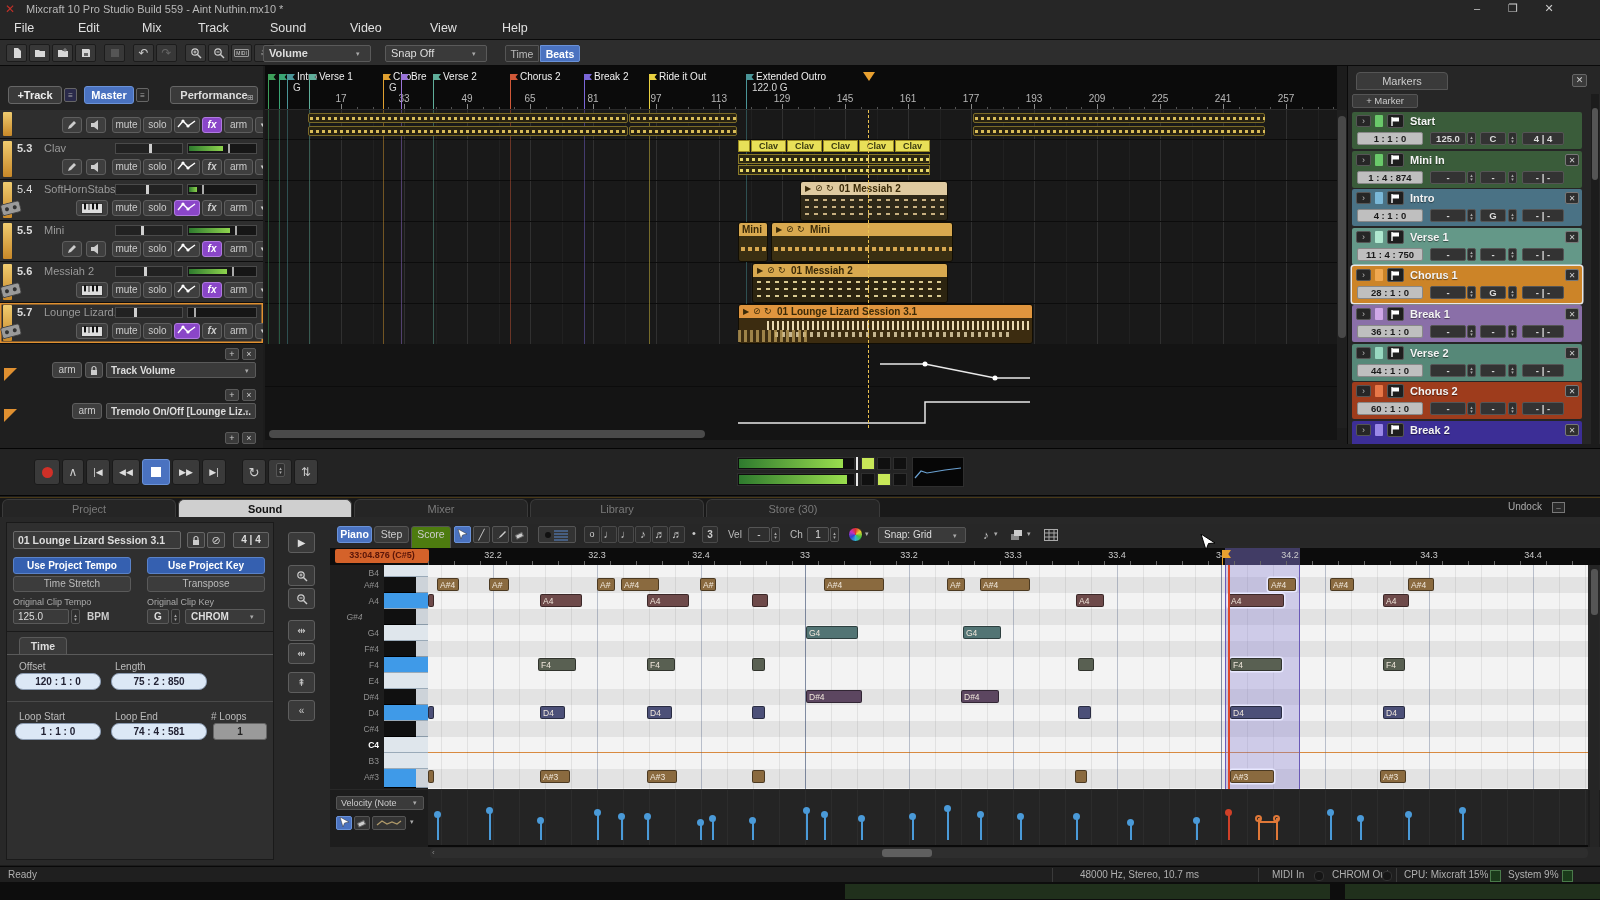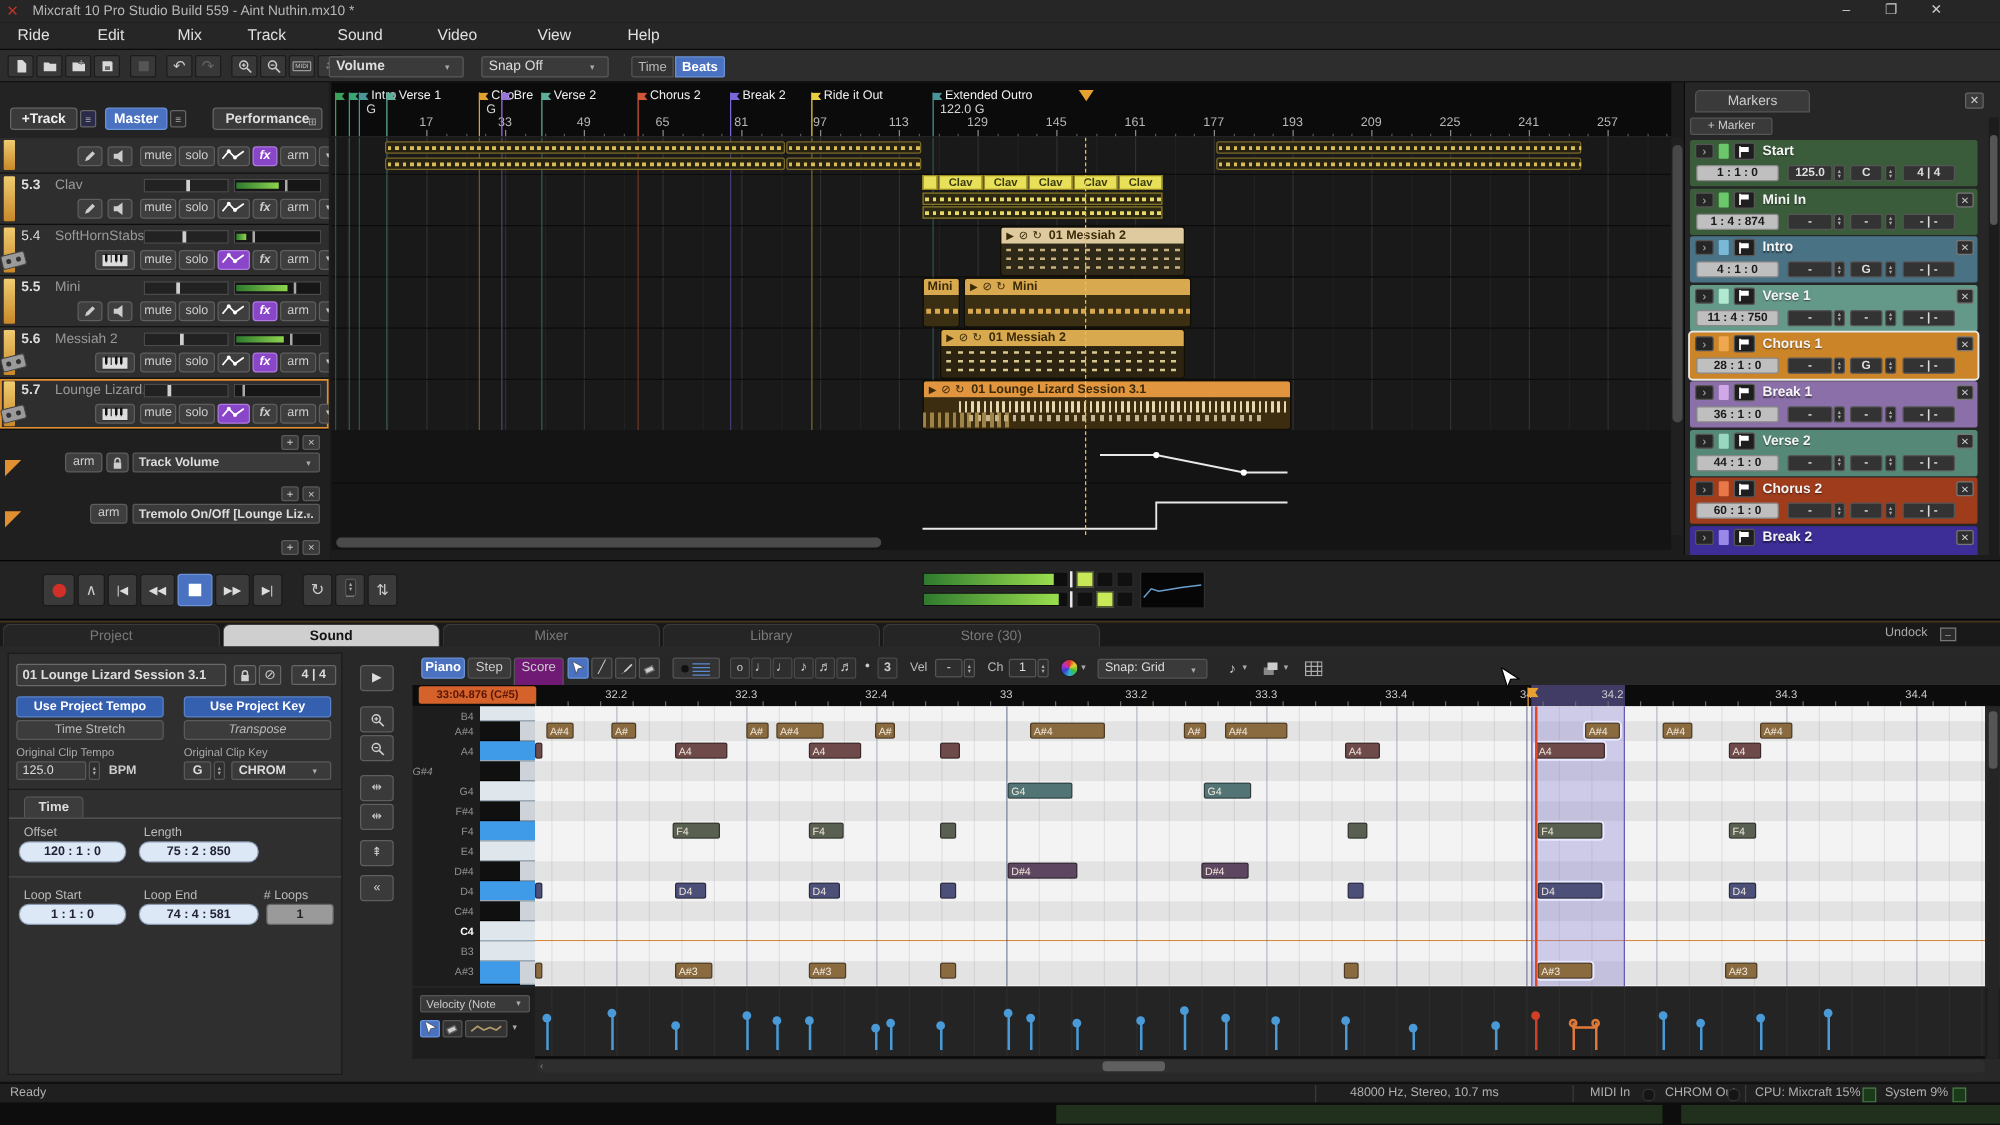--- a/index.html
+++ b/index.html
@@ -72,21 +72,21 @@
     <span class="stdot" style="left:1314px"></span>
     <span id="st-midiout">CHROM Out</span>
     <span class="stdot" style="left:1382px"></span>
     <span class="stsep" style="left:1396px"></span>
     <span id="st-cpu">CPU: Mixcraft 15%</span>
     <span class="stbox" style="left:1490px"></span>
     <span id="st-sys">System 9%</span>
     <span class="stbox" style="left:1562px"></span>
   </div>
 <div style="position: absolute; box-sizing: border-box; left: 0px; top: 18px; width: 1600px; height: 22px; background: rgb(38, 38, 38); border-bottom: 1px solid rgb(10, 10, 10);">
-      <div style="position: absolute; box-sizing: border-box; left: 14px; top: 3px; height: 16px; font-size: 12.5px; color: rgb(224, 224, 224);">Ride</div>
+      <div style="position: absolute; box-sizing: border-box; left: 14px; top: 3px; height: 16px; font-size: 12.5px; color: rgb(224, 224, 224);">File</div>
       <div style="position: absolute; box-sizing: border-box; left: 78px; top: 3px; height: 16px; font-size: 12.5px; color: rgb(224, 224, 224);">Edit</div>
       <div style="position: absolute; box-sizing: border-box; left: 142px; top: 3px; height: 16px; font-size: 12.5px; color: rgb(224, 224, 224);">Mix</div>
       <div style="position: absolute; box-sizing: border-box; left: 198px; top: 3px; height: 16px; font-size: 12.5px; color: rgb(224, 224, 224);">Track</div>
       <div style="position: absolute; box-sizing: border-box; left: 270px; top: 3px; height: 16px; font-size: 12.5px; color: rgb(224, 224, 224);">Sound</div>
       <div style="position: absolute; box-sizing: border-box; left: 350px; top: 3px; height: 16px; font-size: 12.5px; color: rgb(224, 224, 224);">Video</div>
       <div style="position: absolute; box-sizing: border-box; left: 430px; top: 3px; height: 16px; font-size: 12.5px; color: rgb(224, 224, 224);">View</div>
       <div style="position: absolute; box-sizing: border-box; left: 502px; top: 3px; height: 16px; font-size: 12.5px; color: rgb(224, 224, 224);">Help</div>
     </div>
     <div style="position: absolute; box-sizing: border-box; left: 0px; top: 40px; width: 1600px; height: 26px; background: rgb(45, 45, 45); border-bottom: 1px solid rgb(10, 10, 10);">
       <div style="position: absolute; box-sizing: border-box; left: 6px; top: 4px; width: 21px; height: 18px; background: rgb(56, 56, 56); border: 1px solid rgb(28, 28, 28); border-radius: 2px; display: flex; align-items: center; justify-content: center;">
@@ -905,21 +905,21 @@
         <svg width="10" height="11" viewBox="0 0 10 11" xmlns="http://www.w3.org/2000/svg">
           <rect x="2" y="5" width="6" height="5" fill="#ccc"></rect>
           <path d="M3 5V3.5a2 2 0 0 1 4 0V5" fill="none" stroke="#ccc" stroke-width="1.2"></path>
         </svg>
       </div>
       <div style="position: absolute; box-sizing: border-box; left: 200px; top: 9px; width: 18px; height: 16px; background: rgb(58, 58, 58); border: 1px solid rgb(102, 102, 102); border-radius: 2px; color: rgb(204, 204, 204); font-size: 11px; text-align: center; line-height: 14px;">⊘</div>
       <div style="position: absolute; box-sizing: border-box; left: 226px; top: 9px; width: 36px; height: 16px; background: rgb(58, 58, 58); border: 1px solid rgb(102, 102, 102); border-radius: 2px; color: rgb(221, 221, 221); font-size: 10px; font-weight: bold; text-align: center; line-height: 14px;">4 | 4</div>
       <div style="position: absolute; box-sizing: border-box; left: 6px; top: 34px; width: 118px; height: 17px; background: rgb(53, 96, 176); border: 1px solid rgb(90, 130, 200); border-radius: 3px; color: rgb(255, 255, 255); font-size: 10px; font-weight: bold; text-align: center; line-height: 15px;">Use Project Tempo</div>
       <div style="position: absolute; box-sizing: border-box; left: 6px; top: 53px; width: 118px; height: 16px; background: rgb(60, 60, 60); border: 1px solid rgb(90, 90, 90); border-radius: 3px; color: rgb(187, 187, 187); font-size: 10px; text-align: center; line-height: 14px;">Time Stretch</div>
       <div style="position: absolute; box-sizing: border-box; left: 140px; top: 34px; width: 118px; height: 17px; background: rgb(53, 96, 176); border: 1px solid rgb(90, 130, 200); border-radius: 3px; color: rgb(255, 255, 255); font-size: 10px; font-weight: bold; text-align: center; line-height: 15px;">Use Project Key</div>
-      <div style="position: absolute; box-sizing: border-box; left: 140px; top: 53px; width: 118px; height: 16px; background: rgb(60, 60, 60); border: 1px solid rgb(90, 90, 90); border-radius: 3px; color: rgb(187, 187, 187); font-size: 10px; text-align: center; line-height: 14px; font-style: italic;">Transpose</div>
+      <div style="position: absolute; box-sizing: border-box; left: 140px; top: 53px; width: 118px; height: 16px; background: rgb(60, 60, 60); border: 1px solid rgb(90, 90, 90); border-radius: 3px; color: rgb(187, 187, 187); font-size: 10px; text-align: center; line-height: 14px;">Transpose</div>
       <div style="position: absolute; box-sizing: border-box; left: 6px; top: 74px; font-size: 9px; color: rgb(170, 170, 170);">Original Clip Tempo</div>
       <div style="position: absolute; box-sizing: border-box; left: 6px; top: 86px; width: 56px; height: 15px; background: rgb(58, 58, 58); border: 1px solid rgb(90, 90, 90); border-radius: 2px; color: rgb(221, 221, 221); font-size: 10px; padding: 1px 4px;">125.0</div>
       <div style="position: absolute; box-sizing: border-box; left: 64px; top: 86px; width: 9px; height: 15px; background: rgb(46, 46, 46); border: 1px solid rgb(85, 85, 85); border-radius: 2px; display: flex; flex-direction: column; align-items: center; justify-content: center; font-size: 5px; color: rgb(170, 170, 170); line-height: 4px;">▴<br>▾</div>
       <div style="position: absolute; box-sizing: border-box; left: 80px; top: 88px; font-size: 10px; font-weight: bold; color: rgb(204, 204, 204);">BPM</div>
       <div style="position: absolute; box-sizing: border-box; left: 140px; top: 74px; font-size: 9px; color: rgb(170, 170, 170);">Original Clip Key</div>
       <div style="position: absolute; box-sizing: border-box; left: 140px; top: 86px; width: 22px; height: 15px; background: rgb(58, 58, 58); border: 1px solid rgb(90, 90, 90); border-radius: 2px; color: rgb(221, 221, 221); font-size: 10px; font-weight: bold; text-align: center; line-height: 13px;">G</div>
       <div style="position: absolute; box-sizing: border-box; left: 164px; top: 86px; width: 9px; height: 15px; background: rgb(46, 46, 46); border: 1px solid rgb(85, 85, 85); border-radius: 2px; display: flex; flex-direction: column; align-items: center; justify-content: center; font-size: 5px; color: rgb(170, 170, 170); line-height: 4px;">▴<br>▾</div>
       <div style="position: absolute; box-sizing: border-box; left: 178px; top: 86px; width: 80px; height: 15px; background: rgb(58, 58, 58); border: 1px solid rgb(90, 90, 90); border-radius: 2px; color: rgb(221, 221, 221); font-size: 10px; font-weight: bold; padding: 1px 5px;">CHROM<div style="position: absolute; box-sizing: border-box; left: 64px; top: 3px; font-size: 7px; color: rgb(170, 170, 170);">▾</div></div>
       <div style="position: absolute; box-sizing: border-box; left: 0px; top: 108px; width: 266px; height: 1px; background: rgb(26, 26, 26);"></div>
       <div style="position: absolute; box-sizing: border-box; left: 12px; top: 114px; width: 48px; height: 17px; background: rgb(60, 60, 60); border-top: 1px solid rgb(90, 90, 90); border-right: 1px solid rgb(90, 90, 90); border-left: 1px solid rgb(90, 90, 90); border-image: initial; border-bottom: none; border-radius: 4px 4px 0px 0px; color: rgb(221, 221, 221); font-size: 10.5px; font-weight: bold; text-align: center; line-height: 16px;">Time</div>
@@ -963,21 +963,21 @@
       <div style="position: absolute; box-sizing: border-box; left: 4px; top: 150px; width: 27px; height: 21px; background: rgb(58, 58, 58); border: 1px solid rgb(94, 94, 94); border-radius: 3px; display: flex; align-items: center; justify-content: center;">
         <span style="font-size:10px;color:#ccc">⇞</span>
       </div>
       <div style="position: absolute; box-sizing: border-box; left: 4px; top: 178px; width: 27px; height: 21px; background: rgb(58, 58, 58); border: 1px solid rgb(94, 94, 94); border-radius: 3px; display: flex; align-items: center; justify-content: center;">
         <span style="font-size:10px;color:#ccc">«</span>
       </div>
     </div>
     <div style="position: absolute; box-sizing: border-box; left: 330px; top: 524px; width: 1270px; height: 22px; background: rgb(39, 39, 39);">
       <div style="position: absolute; box-sizing: border-box; left: 7px; top: 2px; width: 35px; height: 17px; background: rgb(74, 114, 192); border: 1px solid rgb(106, 146, 216); border-radius: 3px; color: rgb(255, 255, 255); font-size: 10.5px; font-weight: bold; text-align: center; line-height: 15px;">Piano</div>
       <div style="position: absolute; box-sizing: border-box; left: 44px; top: 2px; width: 35px; height: 17px; background: rgb(58, 58, 58); border: 1px solid rgb(85, 85, 85); border-radius: 3px; color: rgb(204, 204, 204); font-size: 10.5px; text-align: center; line-height: 15px;">Step</div>
-      <div style="position: absolute; box-sizing: border-box; left: 81px; top: 2px; width: 40px; height: 34px; background: #701a75; border: 1px solid rgb(85, 85, 85); border-radius: 3px; color: rgb(204, 204, 204); font-size: 10.5px; text-align: center; line-height: 15px;">Score</div>
+      <div style="position: absolute; box-sizing: border-box; left: 81px; top: 2px; width: 40px; height: 34px; background: #4d7c0f; border: 1px solid rgb(85, 85, 85); border-radius: 3px; color: rgb(204, 204, 204); font-size: 10.5px; text-align: center; line-height: 15px;">Score</div>
       <div style="position: absolute; box-sizing: border-box; left: 124px; top: 2px; width: 17px; height: 17px; background: rgb(74, 114, 192); border: 1px solid rgb(106, 146, 216); border-radius: 2px; display: flex; align-items: center; justify-content: center;">
         <svg width="11" height="12" viewBox="0 0 11 12" xmlns="http://www.w3.org/2000/svg">
           <path d="M1 0l3 10 1.5-4L10 5z" fill="#fff" stroke="#333" stroke-width="0.5"></path>
         </svg>
       </div>
       <div style="position: absolute; box-sizing: border-box; left: 143px; top: 2px; width: 17px; height: 17px; background: rgb(51, 51, 51); border: 1px solid rgb(85, 85, 85); border-radius: 2px; display: flex; align-items: center; justify-content: center;">
         <span style="color:#ccc;font-size:10px">╱</span>
       </div>
       <div style="position: absolute; box-sizing: border-box; left: 162px; top: 2px; width: 17px; height: 17px; background: rgb(51, 51, 51); border: 1px solid rgb(85, 85, 85); border-radius: 2px; display: flex; align-items: center; justify-content: center;">
         <svg width="12" height="12" viewBox="0 0 12 12" xmlns="http://www.w3.org/2000/svg">
@@ -1093,21 +1093,21 @@
       <div style="position: absolute; box-sizing: border-box; left: 892px; top: 2px; width: 1px; height: 15px; background: rgb(232, 160, 48);"></div>
     </div>
     <div style="position: absolute; box-sizing: border-box; left: 330px; top: 565px; width: 98px; height: 224px; background: rgb(29, 29, 29);">
       <div style="position: absolute; box-sizing: border-box; left: 0px; top: 0px; width: 52px; height: 12px; color: rgb(144, 144, 144); font-size: 8.5px; text-align: right; padding: 3px 3px 0px 0px;">B4</div>
       <div style="position: absolute; box-sizing: border-box; left: 54px; top: 0px; width: 44px; height: 12px; background: rgb(223, 230, 236); border-bottom: 1px solid rgb(154, 170, 184);"></div>
       <div style="position: absolute; box-sizing: border-box; left: 0px; top: 12px; width: 52px; height: 16px; color: rgb(144, 144, 144); font-size: 8.5px; text-align: right; padding: 3px 3px 0px 0px;">A#4</div>
       <div style="position: absolute; box-sizing: border-box; left: 54px; top: 12px; width: 44px; height: 16px; background: rgb(205, 211, 217); border-bottom: 1px solid rgb(138, 154, 168);"></div>
       <div style="position: absolute; box-sizing: border-box; left: 54px; top: 12px; width: 32px; height: 16px; background: rgb(16, 16, 16); border-bottom: 1px solid rgb(0, 0, 0);"></div>
       <div style="position: absolute; box-sizing: border-box; left: 0px; top: 28px; width: 52px; height: 16px; color: rgb(144, 144, 144); font-size: 8.5px; text-align: right; padding: 3px 3px 0px 0px;">A4</div>
       <div style="position: absolute; box-sizing: border-box; left: 54px; top: 28px; width: 44px; height: 16px; background: rgb(63, 154, 232); border-bottom: 1px solid rgb(154, 170, 184);"></div>
-      <div style="position: absolute; box-sizing: border-box; left: 0px; top: 44px; width: 52px; height: 16px; color: rgb(144, 144, 144); font-size: 8.5px; text-align: left; padding: 3px 3px 0px 0px; font-style: italic;">G#4</div>
+      <div style="position: absolute; box-sizing: border-box; left: 0px; top: 44px; width: 52px; height: 16px; color: rgb(144, 144, 144); font-size: 8.5px; text-align: center; padding: 3px 3px 0px 0px; font-style: italic;">G#4</div>
       <div style="position: absolute; box-sizing: border-box; left: 54px; top: 44px; width: 44px; height: 16px; background: rgb(205, 211, 217); border-bottom: 1px solid rgb(138, 154, 168);"></div>
       <div style="position: absolute; box-sizing: border-box; left: 54px; top: 44px; width: 32px; height: 16px; background: rgb(16, 16, 16); border-bottom: 1px solid rgb(0, 0, 0);"></div>
       <div style="position: absolute; box-sizing: border-box; left: 0px; top: 60px; width: 52px; height: 16px; color: rgb(144, 144, 144); font-size: 8.5px; text-align: right; padding: 3px 3px 0px 0px;">G4</div>
       <div style="position: absolute; box-sizing: border-box; left: 54px; top: 60px; width: 44px; height: 16px; background: rgb(223, 230, 236); border-bottom: 1px solid rgb(154, 170, 184);"></div>
       <div style="position: absolute; box-sizing: border-box; left: 0px; top: 76px; width: 52px; height: 16px; color: rgb(144, 144, 144); font-size: 8.5px; text-align: right; padding: 3px 3px 0px 0px;">F#4</div>
       <div style="position: absolute; box-sizing: border-box; left: 54px; top: 76px; width: 44px; height: 16px; background: rgb(205, 211, 217); border-bottom: 1px solid rgb(138, 154, 168);"></div>
       <div style="position: absolute; box-sizing: border-box; left: 54px; top: 76px; width: 32px; height: 16px; background: rgb(16, 16, 16); border-bottom: 1px solid rgb(0, 0, 0);"></div>
       <div style="position: absolute; box-sizing: border-box; left: 0px; top: 92px; width: 52px; height: 16px; color: rgb(144, 144, 144); font-size: 8.5px; text-align: right; padding: 3px 3px 0px 0px;">F4</div>
       <div style="position: absolute; box-sizing: border-box; left: 54px; top: 92px; width: 44px; height: 16px; background: rgb(63, 154, 232); border-bottom: 1px solid rgb(154, 170, 184);"></div>
       <div style="position: absolute; box-sizing: border-box; left: 0px; top: 108px; width: 52px; height: 16px; color: rgb(144, 144, 144); font-size: 8.5px; text-align: right; padding: 3px 3px 0px 0px;">E4</div>

